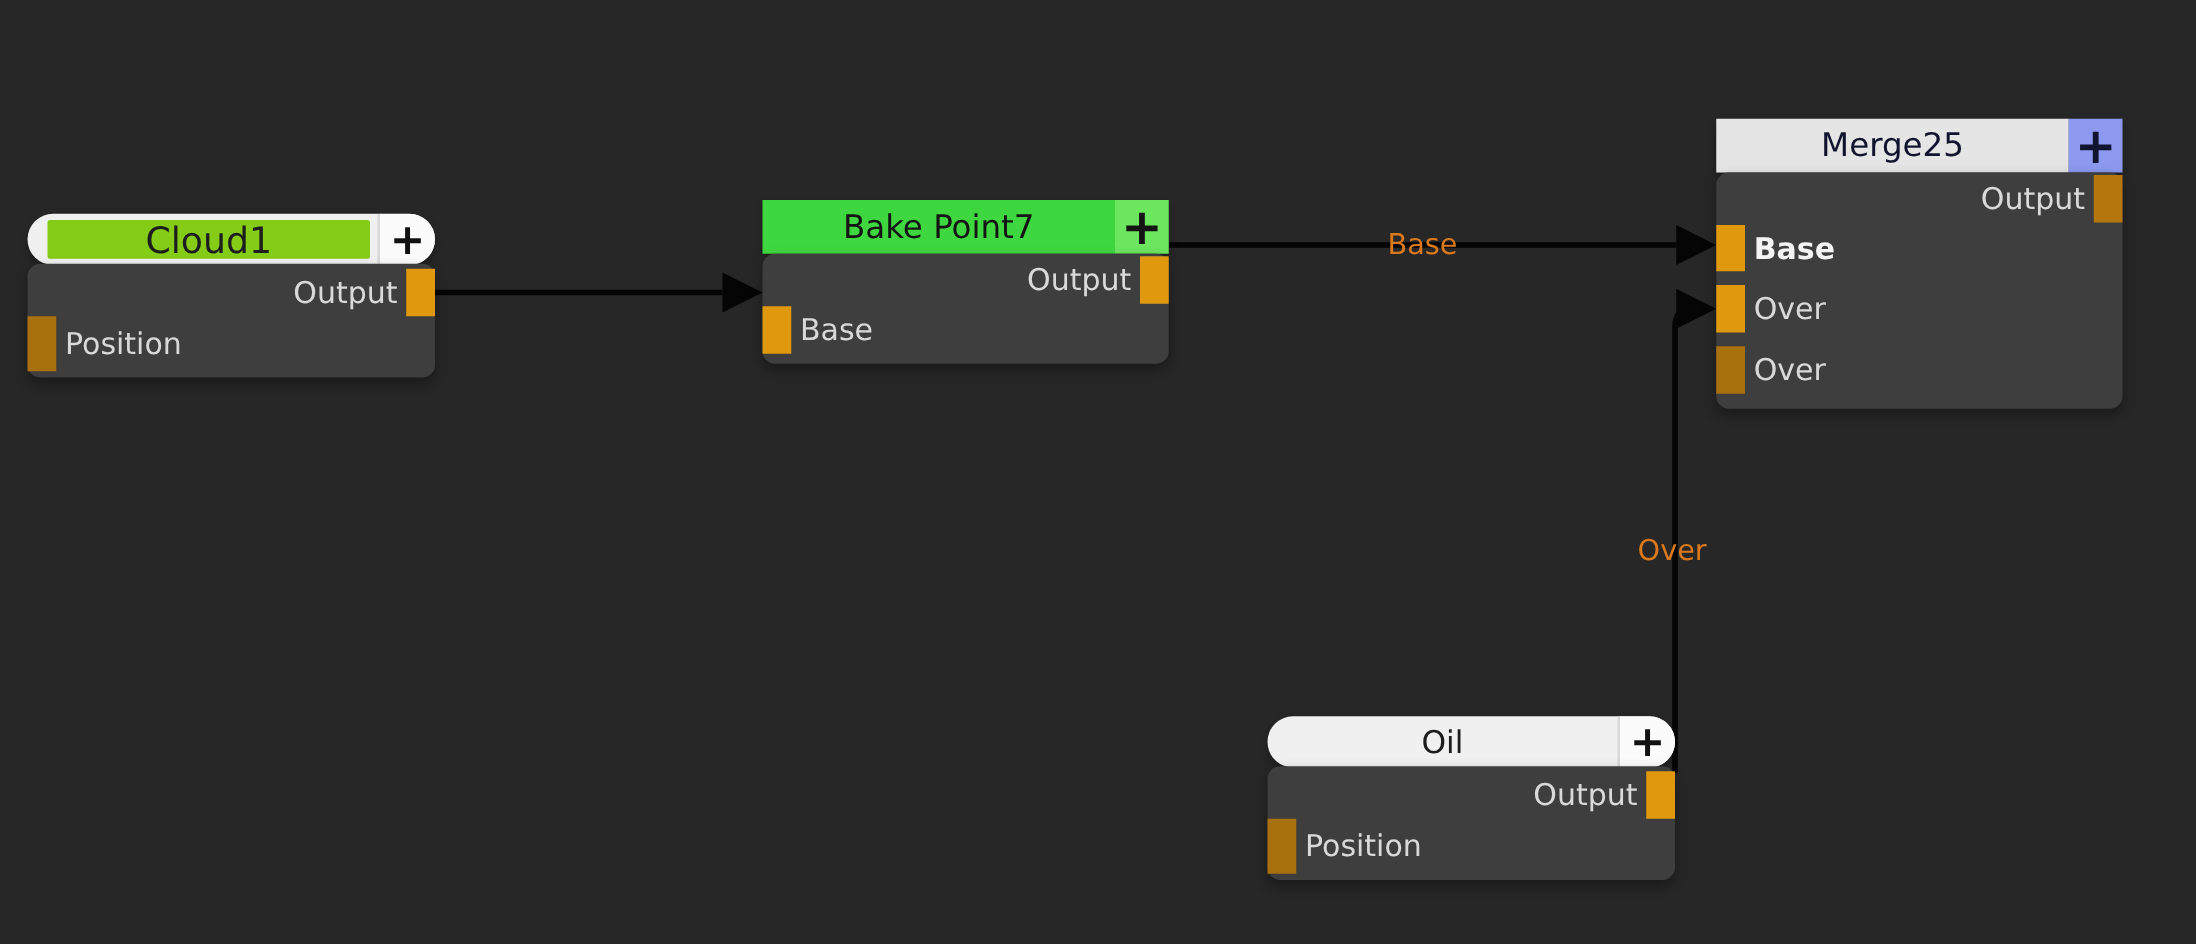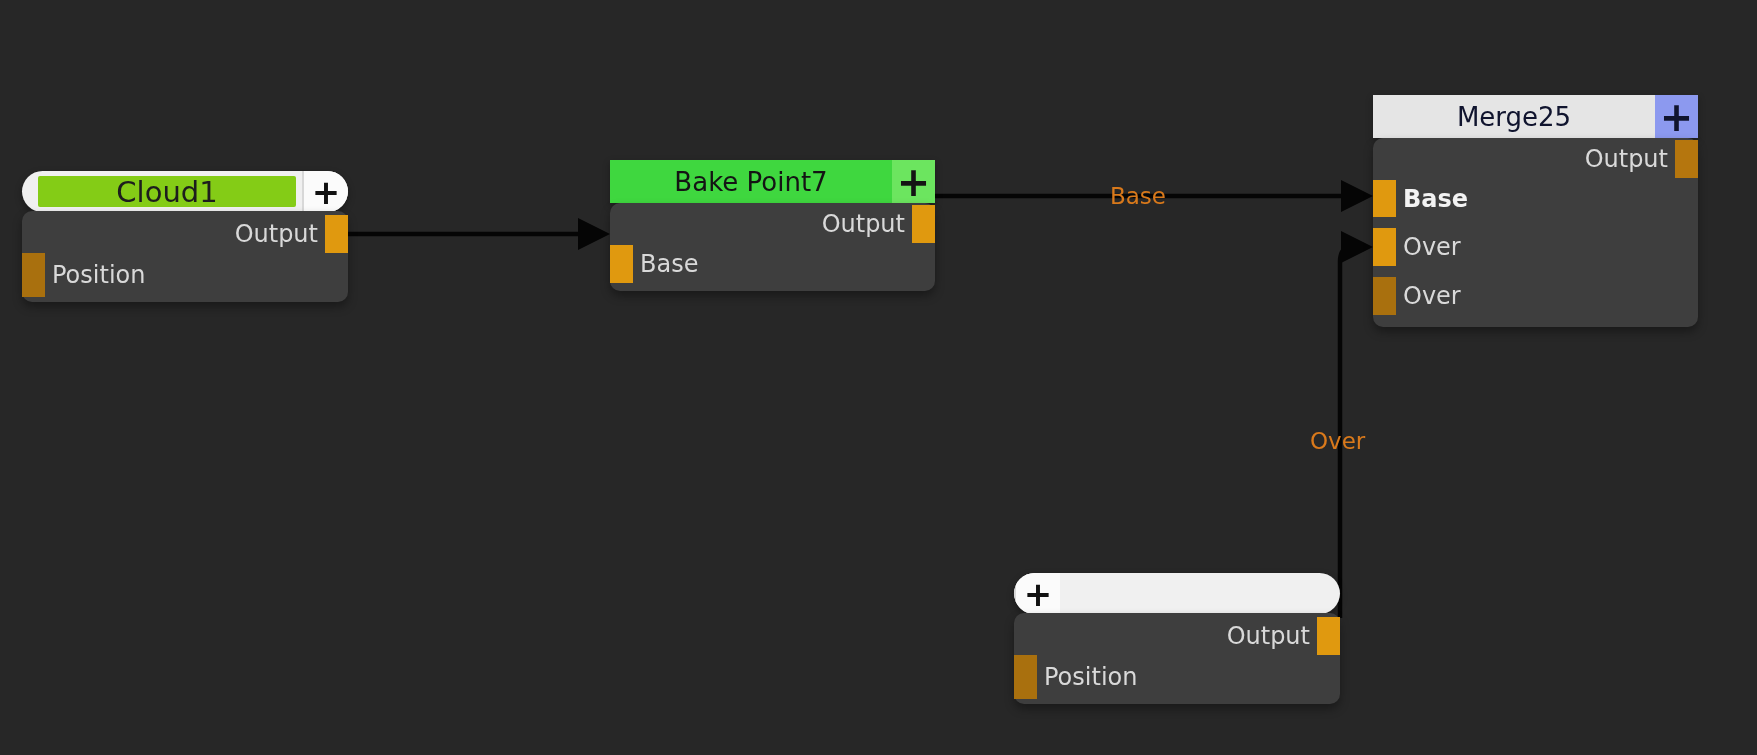--- a/index.html
+++ b/index.html
@@ -102,20 +102,23 @@
       <div class="port-label lbl-left emph" style="top:42px;height:37px;">Base</div>
       <div class="port left bright" style="top:90px;height:38px;"></div>
       <div class="port-label lbl-left" style="top:90px;height:38px;">Over</div>
       <div class="port left dim" style="top:139px;height:38px;"></div>
       <div class="port-label lbl-left" style="top:139px;height:38px;">Over</div>
     </div>
   </div>
 
   <div class="node" style="left:1014px;top:573px;width:326px;">
     <div class="pill-header">
+      <div class="pill-main">
+        <div class="pill-title">Oil</div>
+      </div>
       <div class="pill-divider"></div>
       <div class="pill-plus">+</div>
     </div>
     <div class="node-body" style="height:91px;margin-top:-1px;">
       <div class="port right bright" style="top:4px;height:38px;"></div>
       <div class="port-label lbl-right" style="top:4px;height:38px;">Output</div>
       <div class="port left dim" style="top:42px;height:44px;"></div>
       <div class="port-label lbl-left" style="top:42px;height:44px;">Position</div>
     </div>
   </div>

